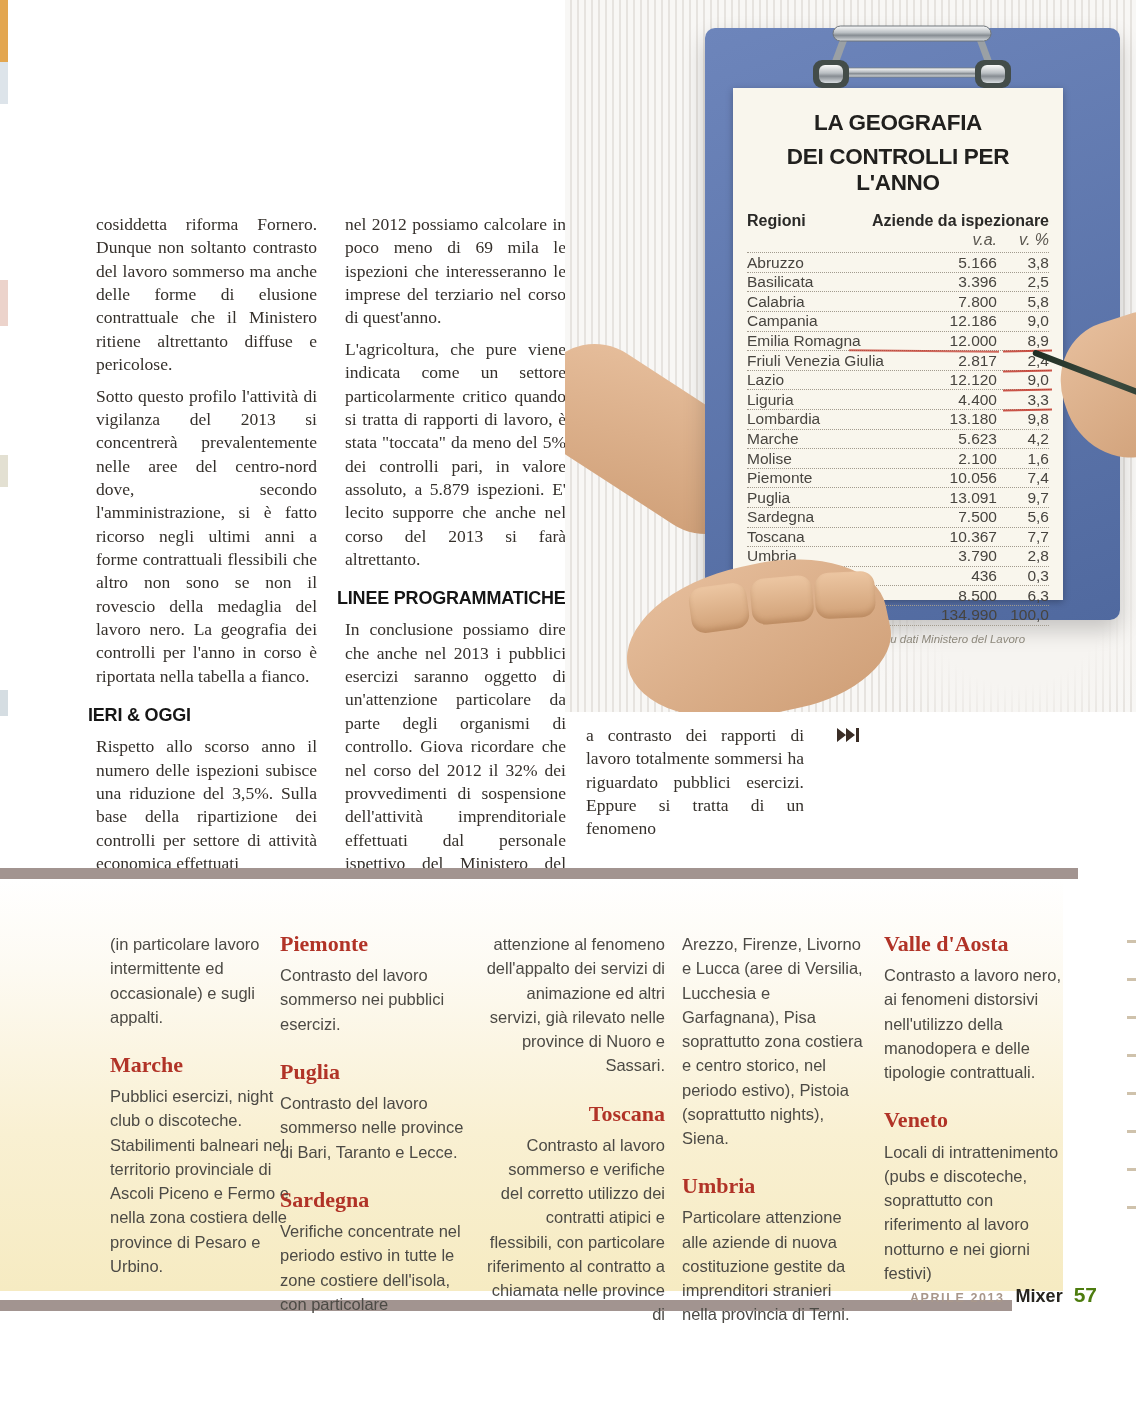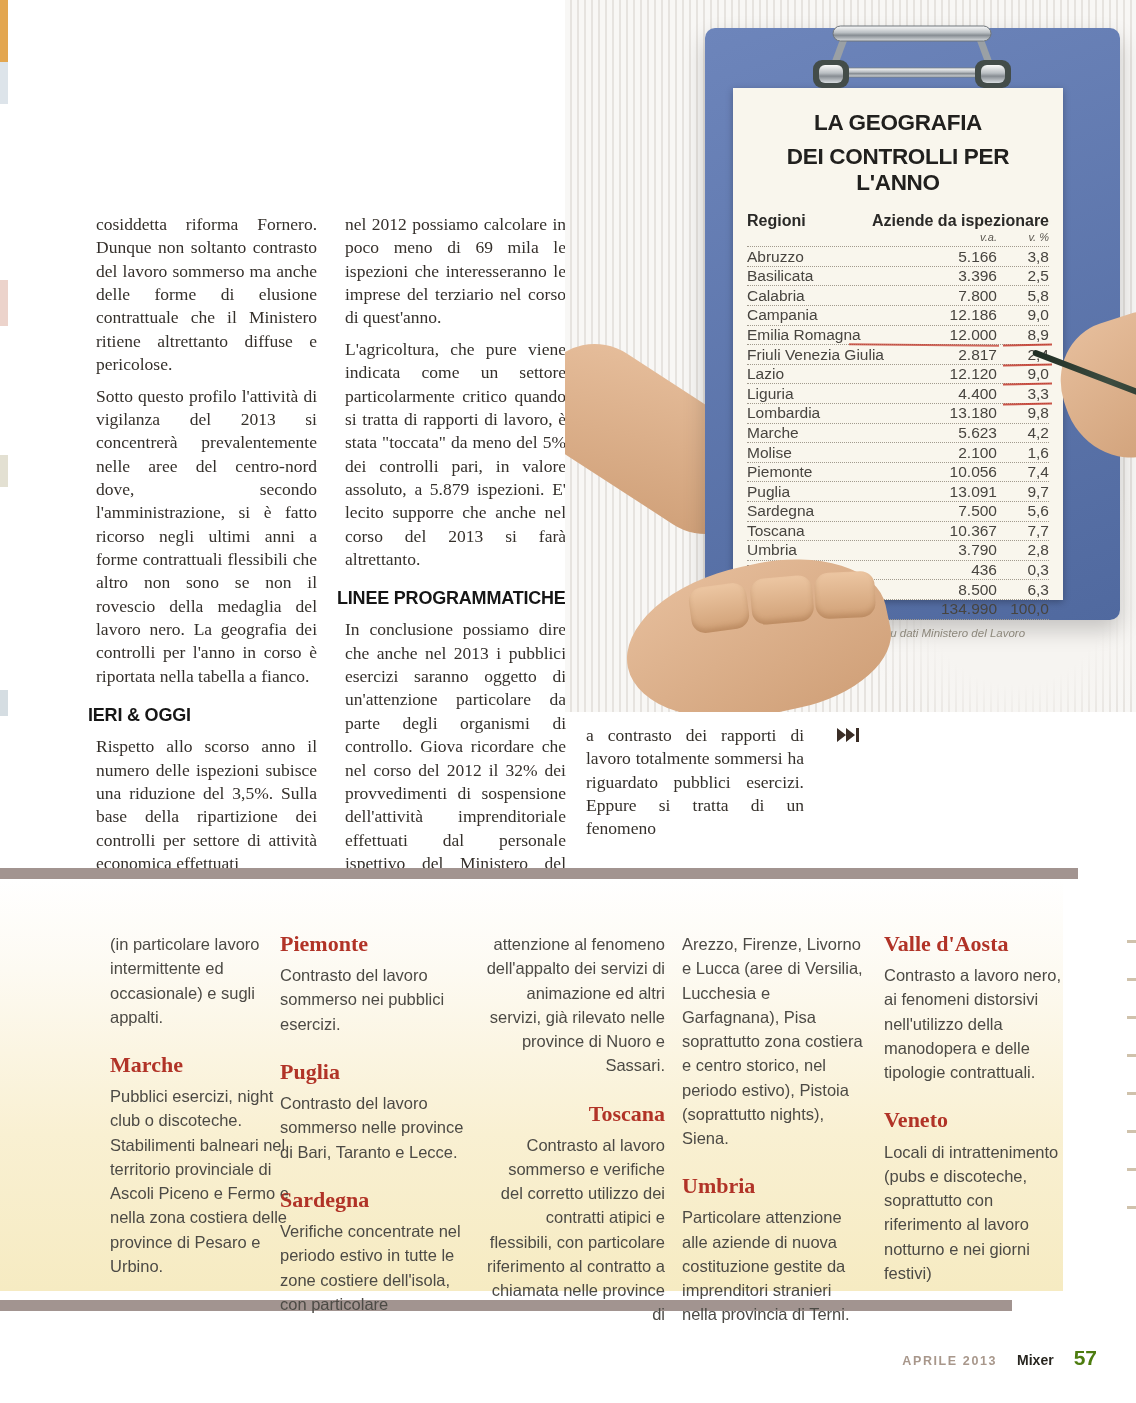--- a/index.html
+++ b/index.html
@@ -46,21 +46,21 @@
   .clip{position:absolute;left:102px;top:-6px;width:210px;height:72px;z-index:4;}
 
   
   .t-title{font-family:"Liberation Sans",sans-serif;font-weight:bold;font-size:22.5px;line-height:1.16;
            letter-spacing:-.3px;text-align:center;color:#21201e;margin-top:8px;}
   .t-head{display:flex;margin-top:16px;font-family:"Liberation Sans",sans-serif;font-weight:bold;
           font-size:16px;color:#2a2927;}
   .t-head .hl{flex:1;text-align:left;}
   .t-head .hr{text-align:right;}
   .t-sub{display:flex;justify-content:flex-end;font-family:"Liberation Sans",sans-serif;
-         font-size:11px;color:#5a564f;padding:1px 0 3px;border-bottom:1px dotted #a29b8e;}
+         font-size:16px;color:#5a564f;padding:1px 0 3px;border-bottom:1px dotted #a29b8e;}
   .t-sub .c-a,.t-sub .c-p{font-style:italic;}
   .t-row{display:flex;align-items:center;font-family:"Liberation Sans",sans-serif;font-size:15.5px;
          color:#47443f;border-bottom:1px dotted #a29b8e;height:18.6px;}
   .c-r{flex:1;text-align:left;white-space:nowrap;}
   .c-a{width:88px;text-align:right;}
   .c-p{width:52px;text-align:right;}
   .red-vp .c-p{position:relative;}
   .red-vp .c-p::after{content:"";position:absolute;left:6px;right:-3px;bottom:-2px;height:2px;
                       background:#c2372a;opacity:.85;transform:rotate(-1.2deg);}
   .red-va .c-a{position:relative;}
@@ -80,24 +80,24 @@
         background:linear-gradient(180deg,#ffffff 0%,#fdfaf2 22%,#f9f0d2 62%,#f6ebc2 100%);}
 
   .fcol{position:absolute;font-family:"Liberation Sans",sans-serif;font-size:16.5px;line-height:1.47;
         color:#4c4a45;}
   .fcol p{margin:0 0 4px;}
   .f-head{font-family:"Liberation Serif",serif;font-weight:bold;font-size:22px;color:#b13327;
           margin:24px 0 7px;line-height:1.1;}
   .f-head.first{margin-top:0;}
 
   
-  .footer{position:absolute;top:1346px;right:39px;display:flex;align-items:baseline;gap:20px;
+  .footer{position:absolute;top:1283px;right:39px;display:flex;align-items:baseline;gap:11px;
           font-family:"Liberation Sans",sans-serif;}
   .f-issue{font-size:12.5px;font-weight:bold;letter-spacing:1.6px;color:#a8978b;}
-  .f-mag{font-size:14px;font-weight:bold;color:#27251f;}
+  .f-mag{font-size:18px;font-weight:bold;color:#27251f;}
   .f-page{font-size:21px;font-weight:bold;color:#4d7c0f;}
 
   .tick{position:absolute;right:0;width:9px;height:3px;background:#cfc2ac;}
 </style>
 </head>
 <body>
 
 <div class="page">
 
   <div class="edge-strip">

